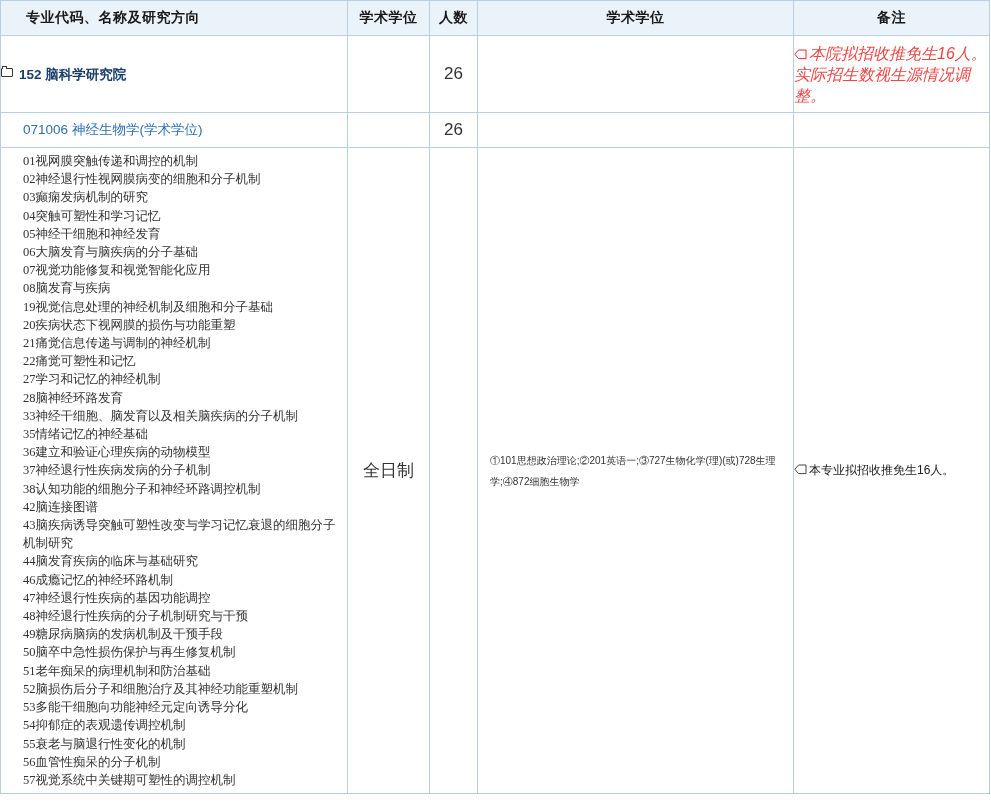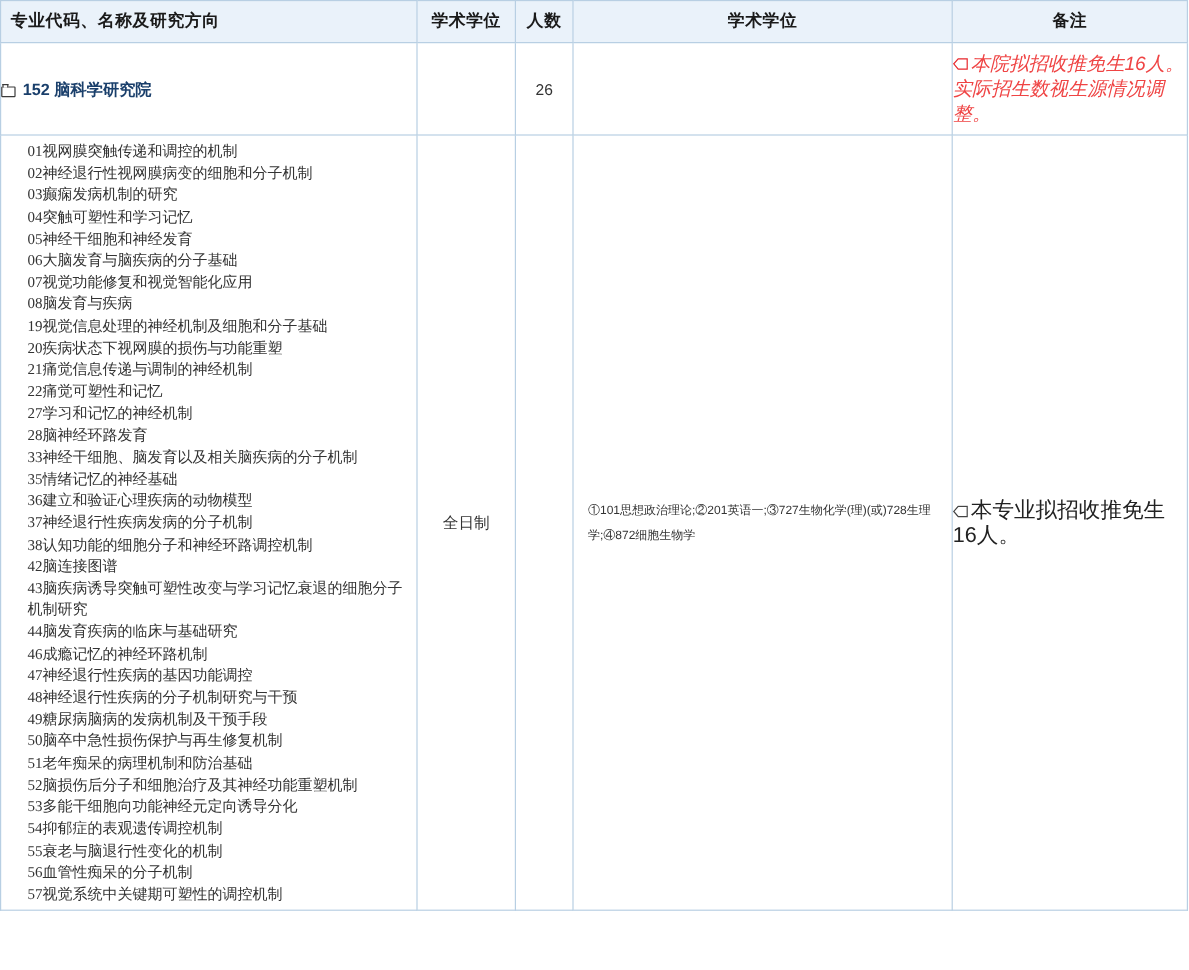--- a/index.html
+++ b/index.html
@@ -35,38 +35,38 @@
     background: #eaf2fa;
     color: #1a1a1a;
     font-weight: bold;
     font-size: 14px;
     height: 34px;
     text-align: center;
     letter-spacing: 0.5px;
   }
   thead th.col-major {
     text-align: left;
-    padding-left: 8px;
+    padding-left: 25px;
   }
   
   col.c1 { width: 347px; }
   col.c2 { width: 82px; }
   col.c3 { width: 48px; }
   col.c4 { width: 316px; }
   col.c5 { width: 196px; }
 
   td.cell-major {
     padding: 8px 6px 8px 8px;
     font-size: 13px;
     line-height: 18px;
     vertical-align: top;
   }
   td.cell-center {
     text-align: center;
-    font-size: 13px;
+    font-size: 17px;
   }
   td.cell-note {
     padding: 8px 10px 8px 10px;
     vertical-align: top;
     font-size: 13px;
     line-height: 20px;
   }
   td.cell-subject {
     padding: 8px 10px;
     vertical-align: middle;
@@ -77,21 +77,21 @@
 
   
   .inst-row td {
     height: 76px;
   }
   .inst-name {
     font-weight: bold;
     color: #1a3f6b;
     font-size: 13.5px;
     display: flex;
-    align-items: center;
+    align-items: flex-start;
     gap: 5px;
     padding-top: 2px;
   }
   .folder-icon {
     display: inline-block;
     width: 13px;
     height: 11px;
     position: relative;
     flex: 0 0 auto;
   }
@@ -116,21 +116,21 @@
     box-sizing: border-box;
   }
   .note-red {
     color: #ef4444;
     font-size: 16px;
     line-height: 21px;
     font-style: italic;
   }
   .note-black {
     color: #222;
-    font-size: 18px;
+    font-size: 12px;
     line-height: 21px;
   }
   .tag-icon {
     display: inline-block;
     width: 13px;
     height: 11px;
     position: relative;
     margin-right: 2px;
     vertical-align: -1px;
   }
@@ -213,20 +213,32 @@
           <div class="note-red">
             <span class="tag-icon">
               <svg width="13" height="11" viewBox="0 0 13 11" xmlns="http://www.w3.org/2000/svg">
                 <path d="M12 1 L4.5 1 L0.8 5.2 L4.5 9.6 L12 9.6 Z" fill="none" stroke="#e8272c" stroke-width="1"></path>
               </svg>
             </span><span>本院拟招收推免生16人。实际招生数视生源情况调整。</span>
           </div>
         </td>
       </tr>
 
+      <tr class="prog-row">
+        <td class="cell-major">
+          <div class="prog-inner">
+            <span class="prog-code">071006</span>
+            <span class="prog-name">神经生物学(学术学位)</span>
+          </div>
+        </td>
+        <td class="cell-center"></td>
+        <td class="cell-center">26</td>
+        <td class="cell-subject"></td>
+        <td class="cell-note"></td>
+      </tr>
 
       <tr class="detail-row">
         <td class="cell-directions">
           <ul class="dir-list">
               <li>01视网膜突触传递和调控的机制</li>
               <li>02神经退行性视网膜病变的细胞和分子机制</li>
               <li>03癫痫发病机制的研究</li>
               <li>04突触可塑性和学习记忆</li>
               <li>05神经干细胞和神经发育</li>
               <li>06大脑发育与脑疾病的分子基础</li>

